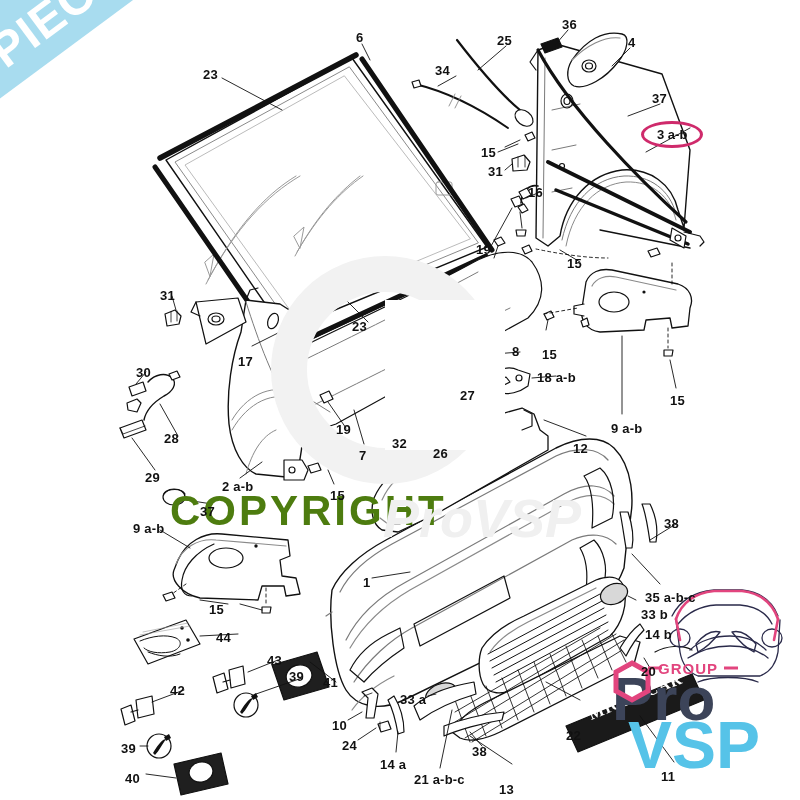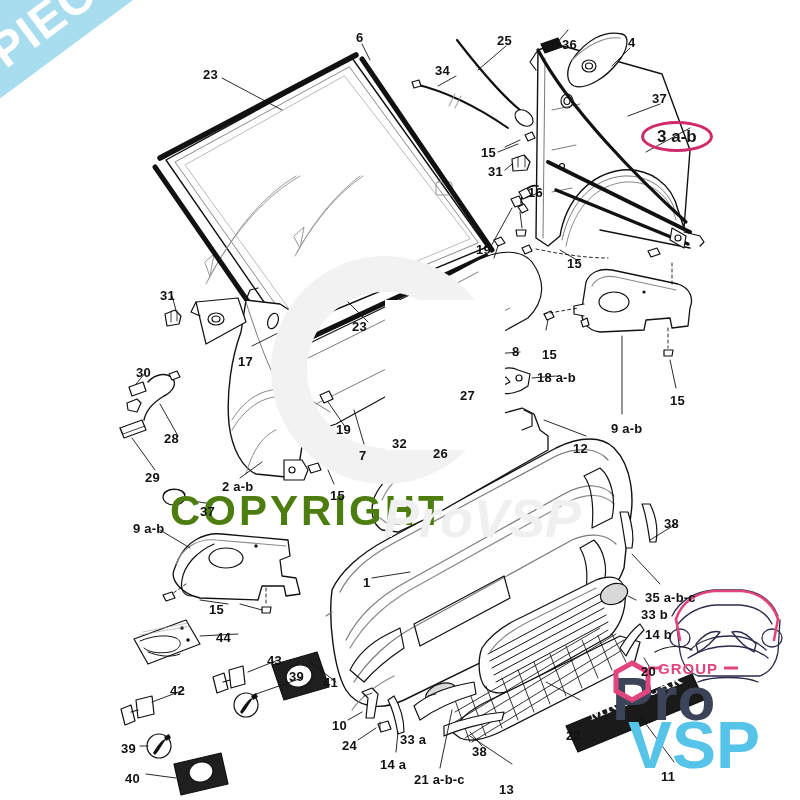--- a/index.html
+++ b/index.html
@@ -13,21 +13,21 @@
     font-size:13px;
     color:#111;
     white-space:nowrap;
     line-height:1;
     letter-spacing:0.2px;
   }
   .hl-label{
     position:absolute;
     font-family:"Liberation Sans",sans-serif;
     font-weight:bold;
-    font-size:17px;
+    font-size:13px;
     color:#111;
     white-space:nowrap;
     padding:4px 13px;
     border:3px solid #cf2a6b;
     border-radius:50%;
     background:transparent;
     line-height:1;
   }
   .wm-band{
     position:absolute;
@@ -496,21 +496,21 @@
     <svg class="hex" width="40" height="44">
       <polygon points="20,3 36,12 36,31 20,40 4,31 4,12" fill="none" stroke="#e2457e" stroke-width="5"></polygon>
     </svg>
   </div>
 
   <div class="hl-label" style="left:641px;top:121px;">3 a-b</div>
 
   <div id="callouts">
       <div class="lbl" style="left: 356px; top: 31px;">6</div>
       <div class="lbl" style="left: 203px; top: 68px;">23</div>
-      <div class="lbl" style="left: 562px; top: 18px; margin-top: 20px;">36</div>
+      <div class="lbl" style="left: 562px; top: 18px;">36</div>
       <div class="lbl" style="left: 497px; top: 34px;">25</div>
       <div class="lbl" style="left: 628px; top: 36px;">4</div>
       <div class="lbl" style="left: 435px; top: 64px;">34</div>
       <div class="lbl" style="left: 652px; top: 92px;">37</div>
       <div class="lbl" style="left: 481px; top: 146px;">15</div>
       <div class="lbl" style="left: 488px; top: 165px;">31</div>
       <div class="lbl" style="left: 528px; top: 186px;">16</div>
       <div class="lbl" style="left: 476px; top: 243px;">19</div>
       <div class="lbl" style="left: 567px; top: 257px;">15</div>
       <div class="lbl" style="left: 160px; top: 289px;">31</div>
@@ -539,21 +539,21 @@
       <div class="lbl" style="left: 664px; top: 517px;">38</div>
       <div class="lbl" style="left: 645px; top: 591px;">35 a-b-c</div>
       <div class="lbl" style="left: 641px; top: 608px;">33 b</div>
       <div class="lbl" style="left: 645px; top: 628px;">14 b</div>
       <div class="lbl" style="left: 216px; top: 631px;">44</div>
       <div class="lbl" style="left: 267px; top: 654px;">43</div>
       <div class="lbl" style="left: 289px; top: 670px;">39</div>
       <div class="lbl" style="left: 323px; top: 676px;">41</div>
       <div class="lbl" style="left: 170px; top: 684px;">42</div>
       <div class="lbl" style="left: 641px; top: 665px;">20</div>
-      <div class="lbl" style="left: 400px; top: 693px; margin-top: 40px;">33 a</div>
+      <div class="lbl" style="left: 400px; top: 693px;">33 a</div>
       <div class="lbl" style="left: 566px; top: 729px;">22</div>
       <div class="lbl" style="left: 332px; top: 719px;">10</div>
       <div class="lbl" style="left: 342px; top: 739px;">24</div>
       <div class="lbl" style="left: 121px; top: 742px;">39</div>
       <div class="lbl" style="left: 472px; top: 745px;">38</div>
       <div class="lbl" style="left: 380px; top: 758px;">14 a</div>
       <div class="lbl" style="left: 125px; top: 772px;">40</div>
       <div class="lbl" style="left: 414px; top: 773px;">21 a-b-c</div>
       <div class="lbl" style="left: 499px; top: 770px; margin-top: 13px;">13</div>
       <div class="lbl" style="left: 661px; top: 770px;">11</div>

